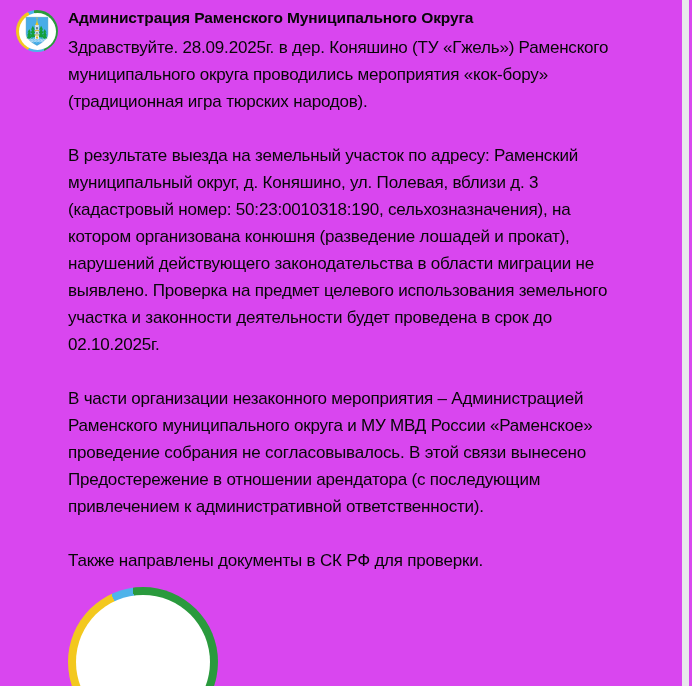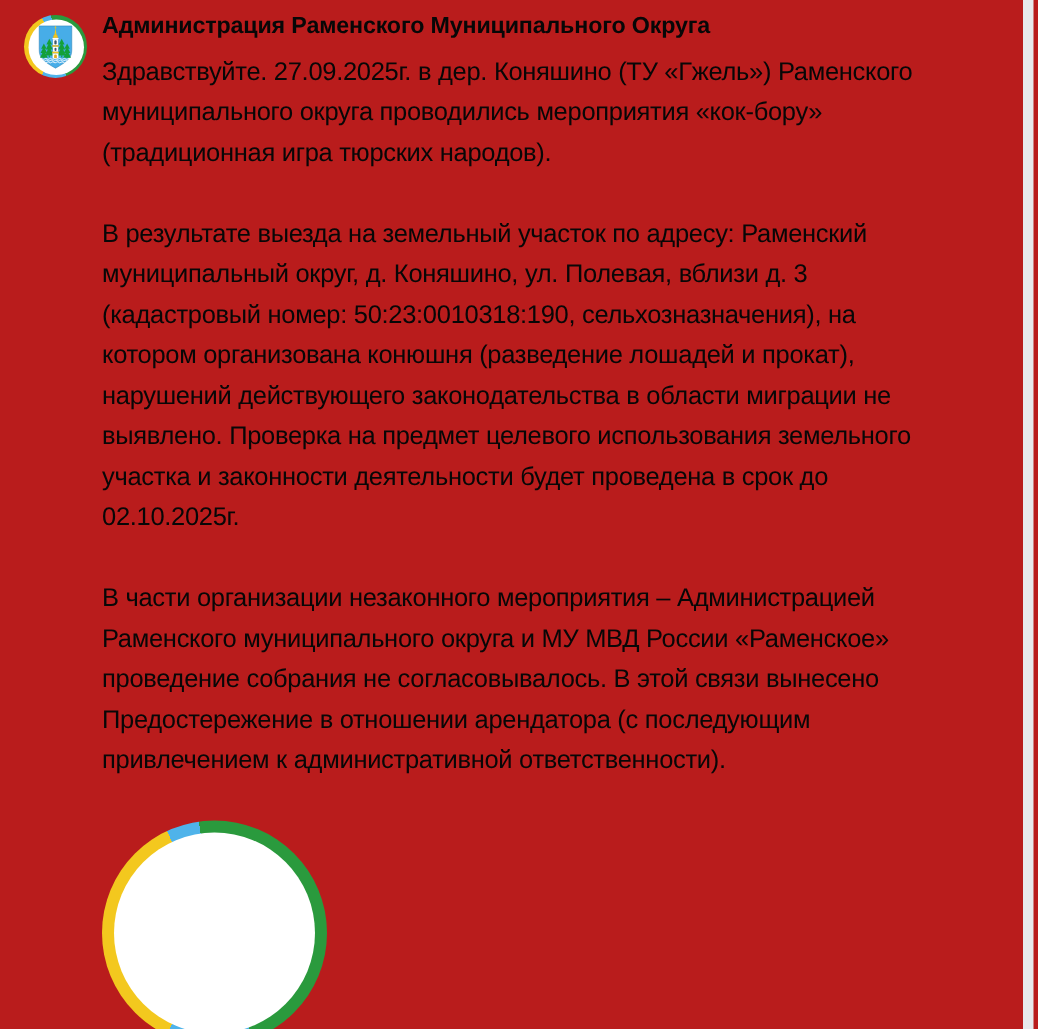--- a/index.html
+++ b/index.html
@@ -5,21 +5,21 @@
   html, body {
     margin: 0;
     padding: 0;
     background: #ffffff;
     font-family: "Liberation Sans", "DejaVu Sans", sans-serif;
   }
   .page {
     position: relative;
     width: 692px;
     height: 686px;
-    background: #b91c1c;
+    background: #d946ef;
     overflow: hidden;
   }
   
   .avatar {
     position: absolute;
     left: 16px;
     top: 10px;
     width: 42px;
     height: 42px;
     border-radius: 50%;
@@ -150,23 +150,24 @@
       <svg width="26" height="31" viewBox="0 0 100 120">
           <use href="#coa"></use>
         </svg>
     </div>
   </div>
 
   <div class="content">
     <div class="post-title">Администрация Раменского Муниципального Округа</div>
 
     <div class="post-text">
-      <p>Здравствуйте. 27.09.2025г. в дер. Коняшино (ТУ «Гжель») Раменского муниципального округа проводились мероприятия «кок-бору» (традиционная игра тюрских народов).</p>
+      <p>Здравствуйте. 28.09.2025г. в дер. Коняшино (ТУ «Гжель») Раменского муниципального округа проводились мероприятия «кок-бору» (традиционная игра тюрских народов).</p>
       <p>В результате выезда на земельный участок по адресу: Раменский муниципальный округ, д. Коняшино, ул. Полевая, вблизи д. 3 (кадастровый номер: 50:23:0010318:190, сельхозназначения), на котором организована конюшня (разведение лошадей и прокат), нарушений действующего законодательства в области миграции не выявлено. Проверка на предмет целевого использования земельного участка и законности деятельности будет проведена в срок до 02.10.2025г.</p>
       <p>В части организации незаконного мероприятия – Администрацией Раменского муниципального округа и МУ МВД России «Раменское» проведение собрания не согласовывалось. В этой связи вынесено Предостережение в отношении арендатора (с последующим привлечением к административной ответственности).</p>
+      <p>Также направлены документы в СК РФ для проверки.</p>
     </div>
 
     <div class="emblem">
       <div class="emblem-inner">
         
       </div>
     </div>
   </div>
 
   <div class="scrollbar-track"></div>

